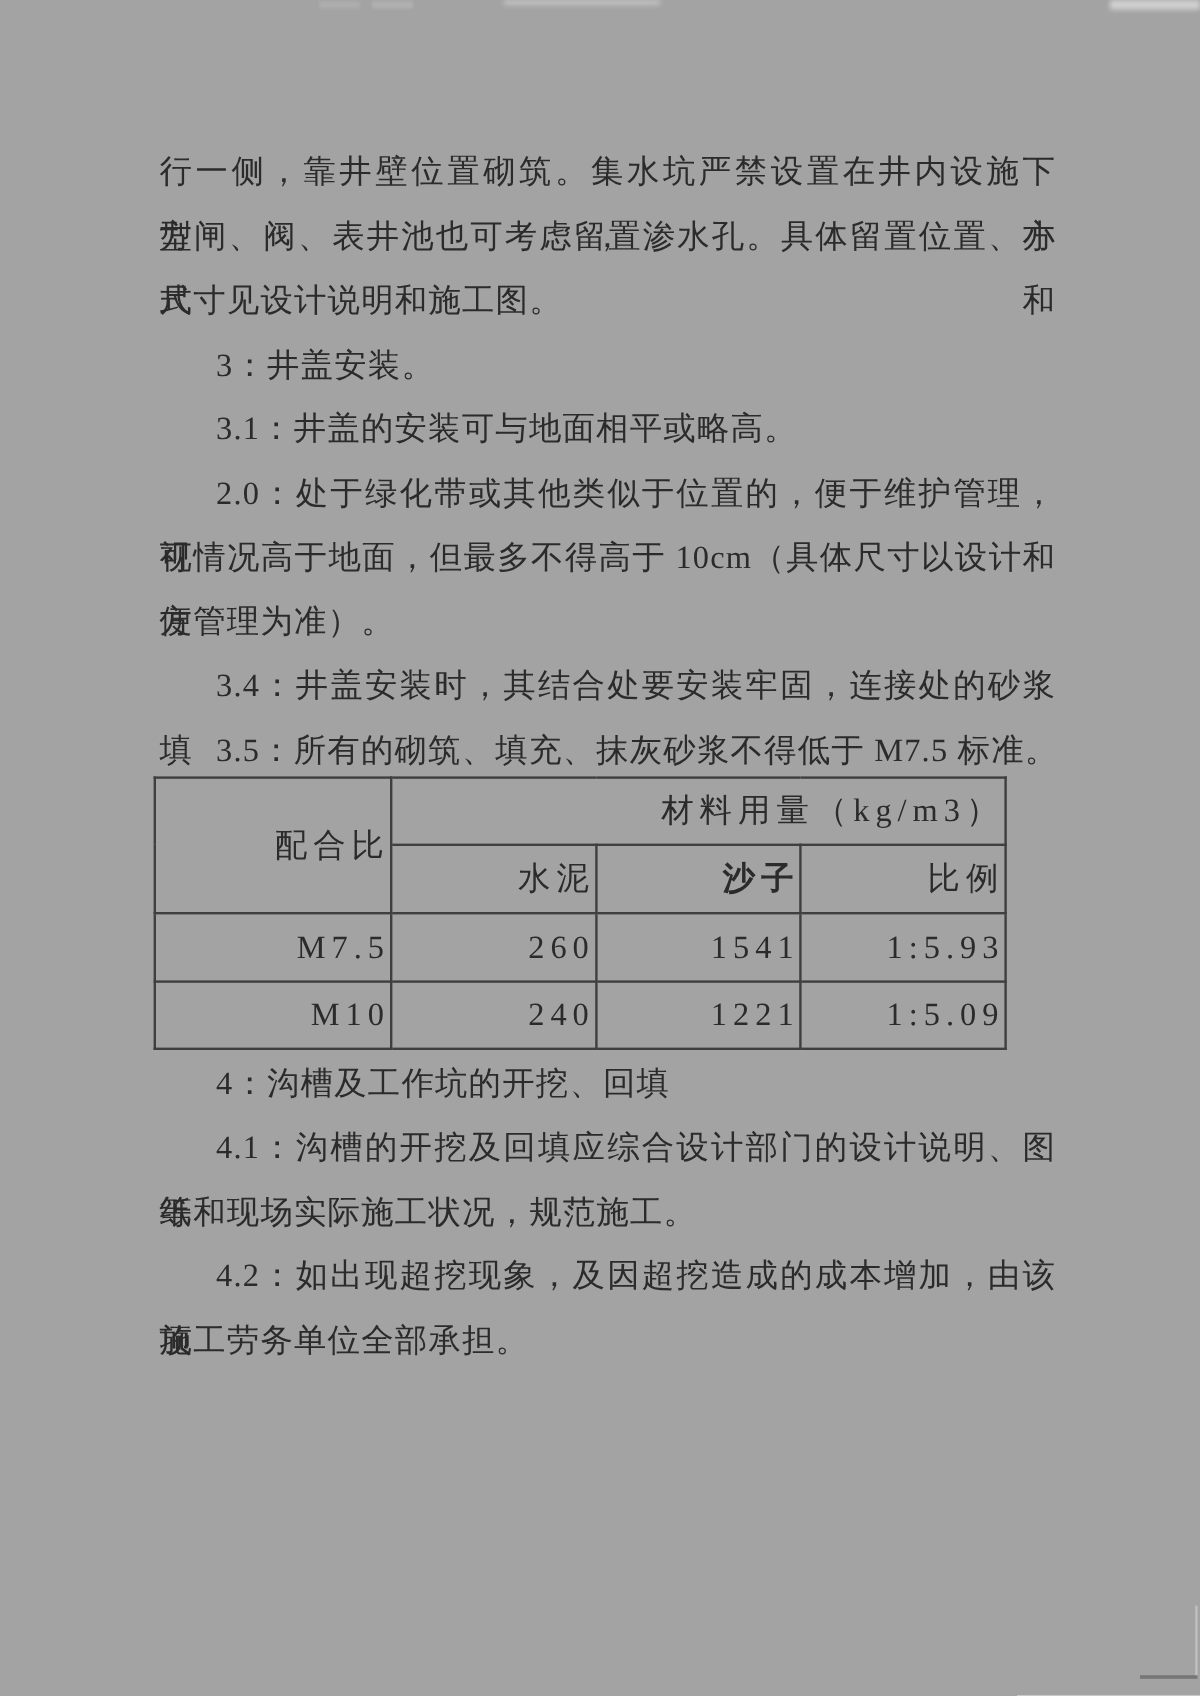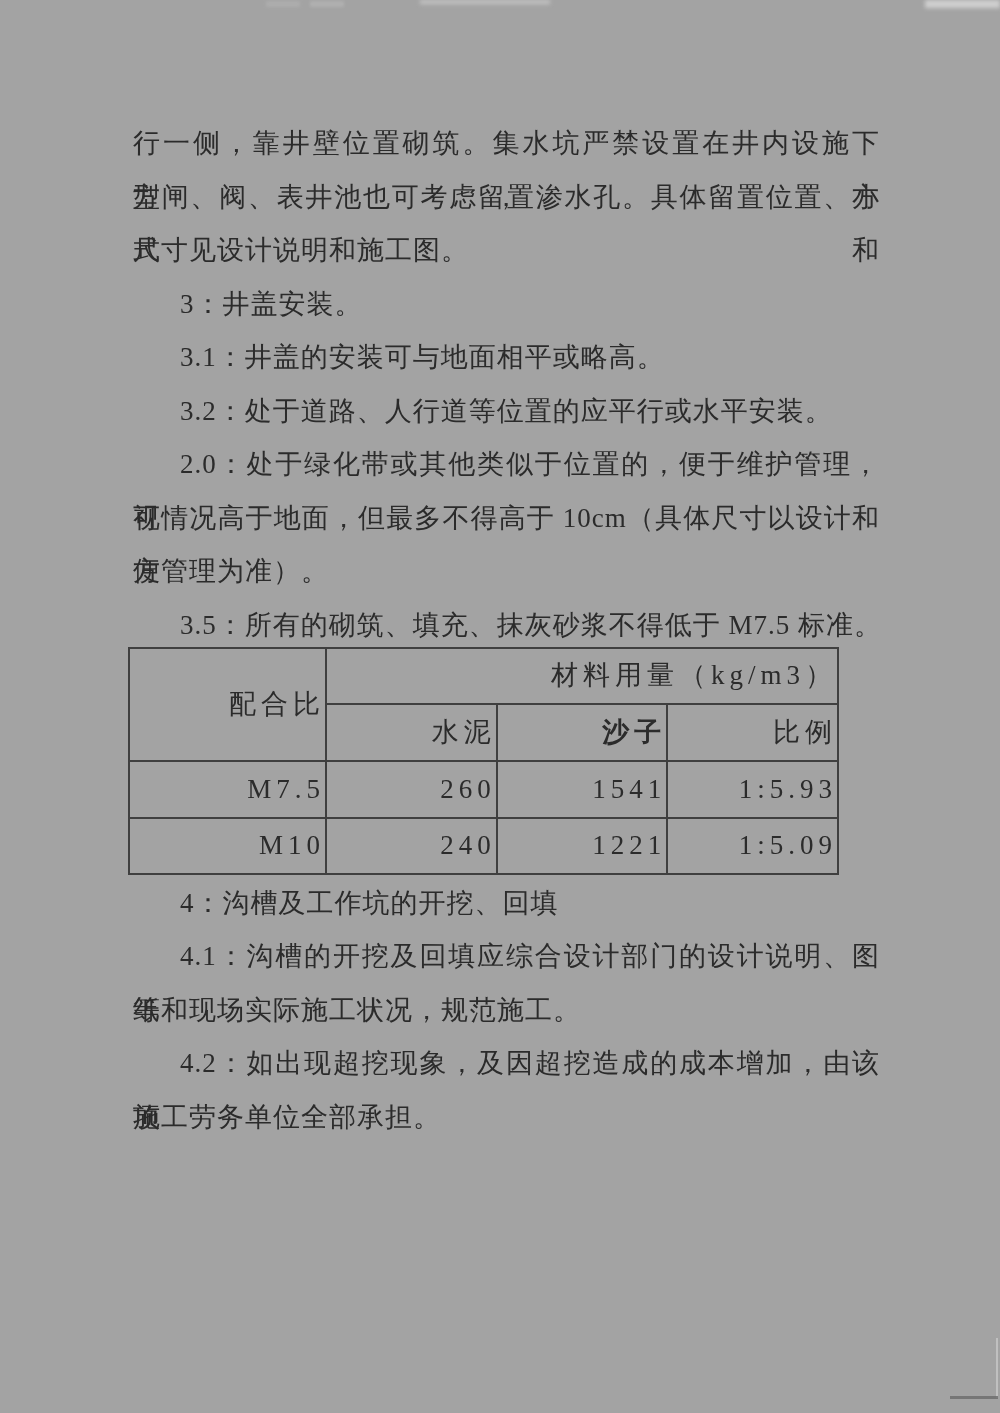--- a/index.html
+++ b/index.html
@@ -82,24 +82,24 @@
   <div class="artifact smudge-3"></div>
   <div class="artifact smudge-4"></div>
 
   <div class="content">
 
     <div class="line justify">行一侧，靠井壁位置砌筑。集水坑严禁设置在井内设施下方，小</div>
     <div class="line justify">型闸、阀、表井池也可考虑留置渗水孔。具体留置位置、方式和</div>
     <div class="line">尺寸见设计说明和施工图。</div>
     <div class="line indent">3：井盖安装。</div>
     <div class="line indent">3.1：井盖的安装可与地面相平或略高。</div>
-    <div class="line indent">3.2：处于道路、人行道等位置的应平行或水平安装。</div>
     <div class="line indent justify">2.0：处于绿化带或其他类似于位置的，便于维护管理，可</div>
     <div class="line justify">视情况高于地面，但最多不得高于 10cm（具体尺寸以设计和方</div>
     <div class="line">便管理为准）。</div>
+    <div class="line indent justify">3.4：井盖安装时，其结合处要安装牢固，连接处的砂浆填</div>
     <div class="line indent">3.5：所有的砌筑、填充、抹灰砂浆不得低于 M7.5 标准。</div>
 
     <table class="mix-table">
       <tbody>
           <tr class="row-h1">
         <td class="col-1" rowspan="2">配合比</td>
         <td colspan="3">材料用量（kg/m3）</td>
       </tr>
       <tr class="row-h2">
         <td class="col-2">水泥</td>

